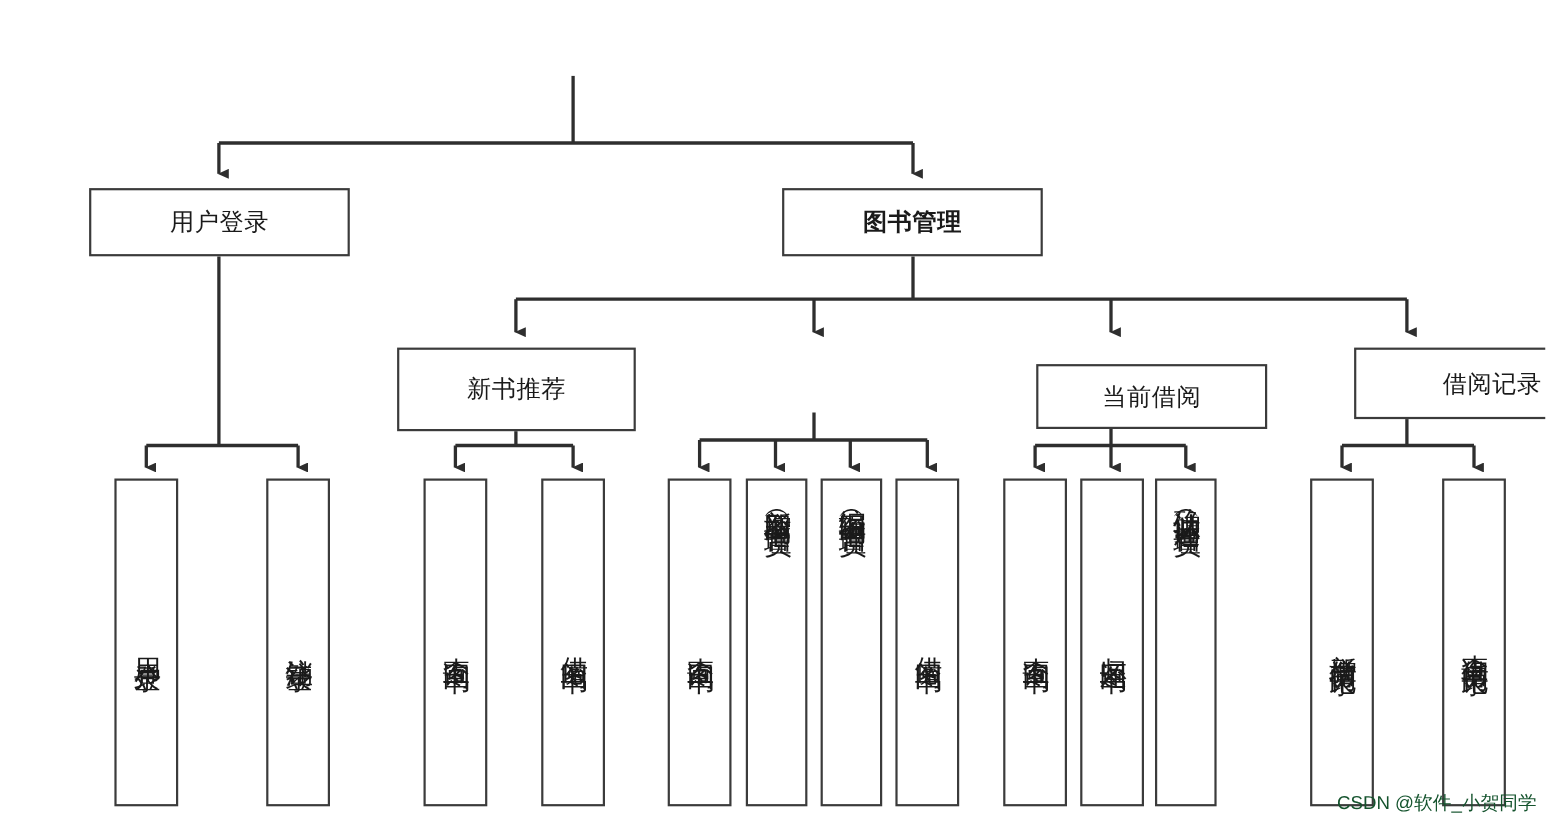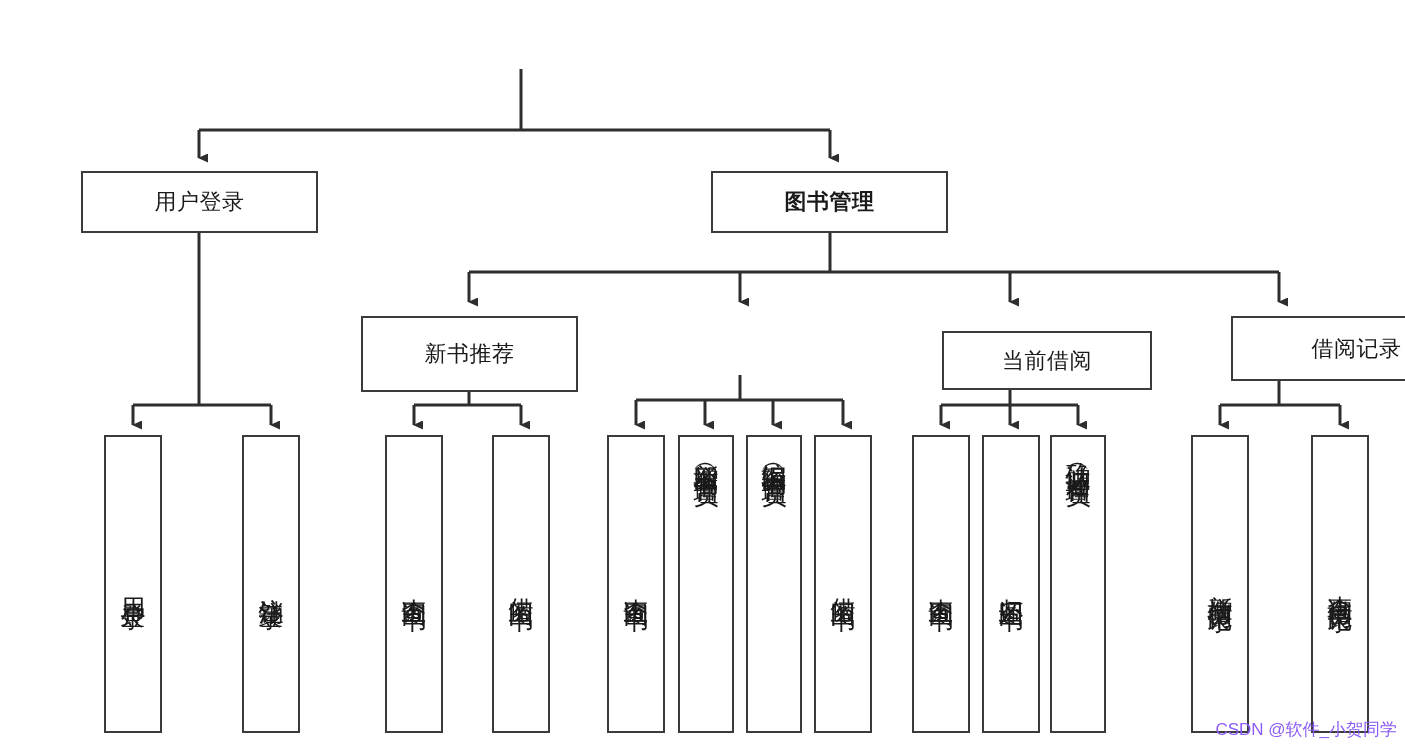--- a/index.html
+++ b/index.html
@@ -62,21 +62,21 @@
     white-space: nowrap;
   }
   .leaf.center-v { align-items: center; }
   .leaf.top-v { align-items: flex-start; }
   .leaf.top-v .lbl { margin-top: 6px; }
   .watermark {
     position: absolute;
     right: 8px;
     bottom: 6px;
     font-size: 17px;
-    color: #8b5cf6;
+    color: #14532d;
     white-space: nowrap;
     font-family: "Liberation Sans", "DejaVu Sans", sans-serif;
     margin-left: 36px;
   }
 </style>
 </head>
 <body>
 
 <div id="canvas">
 

